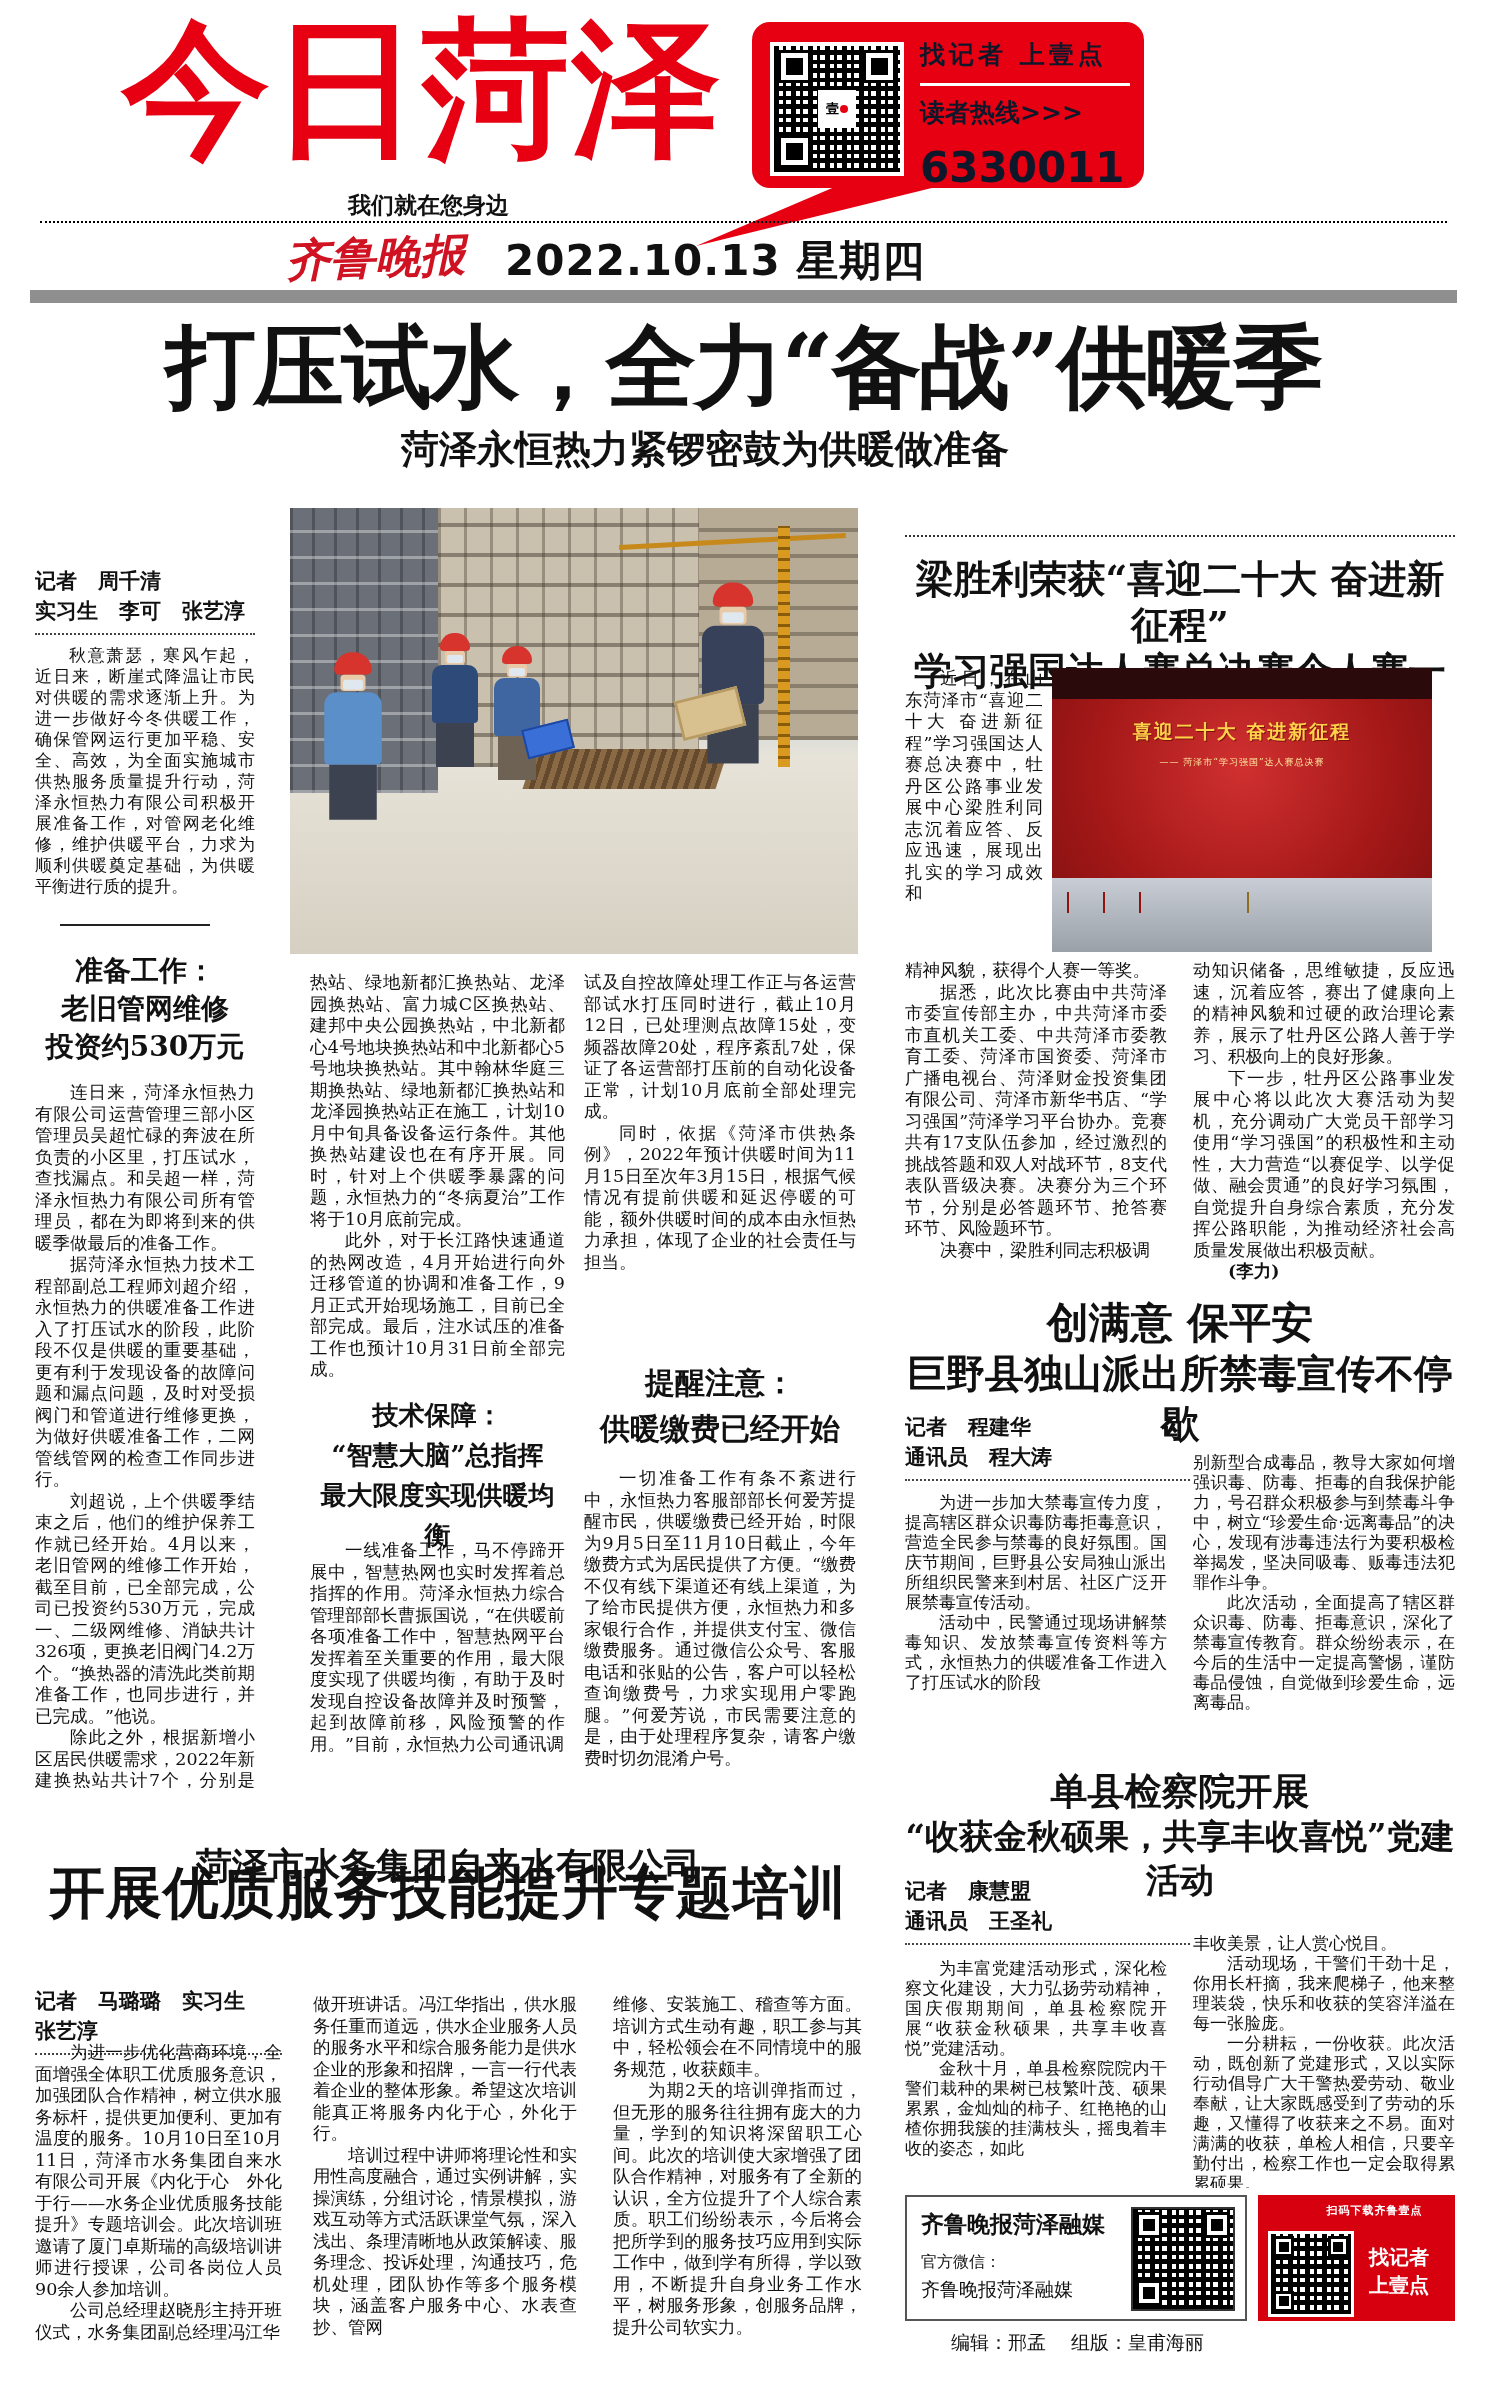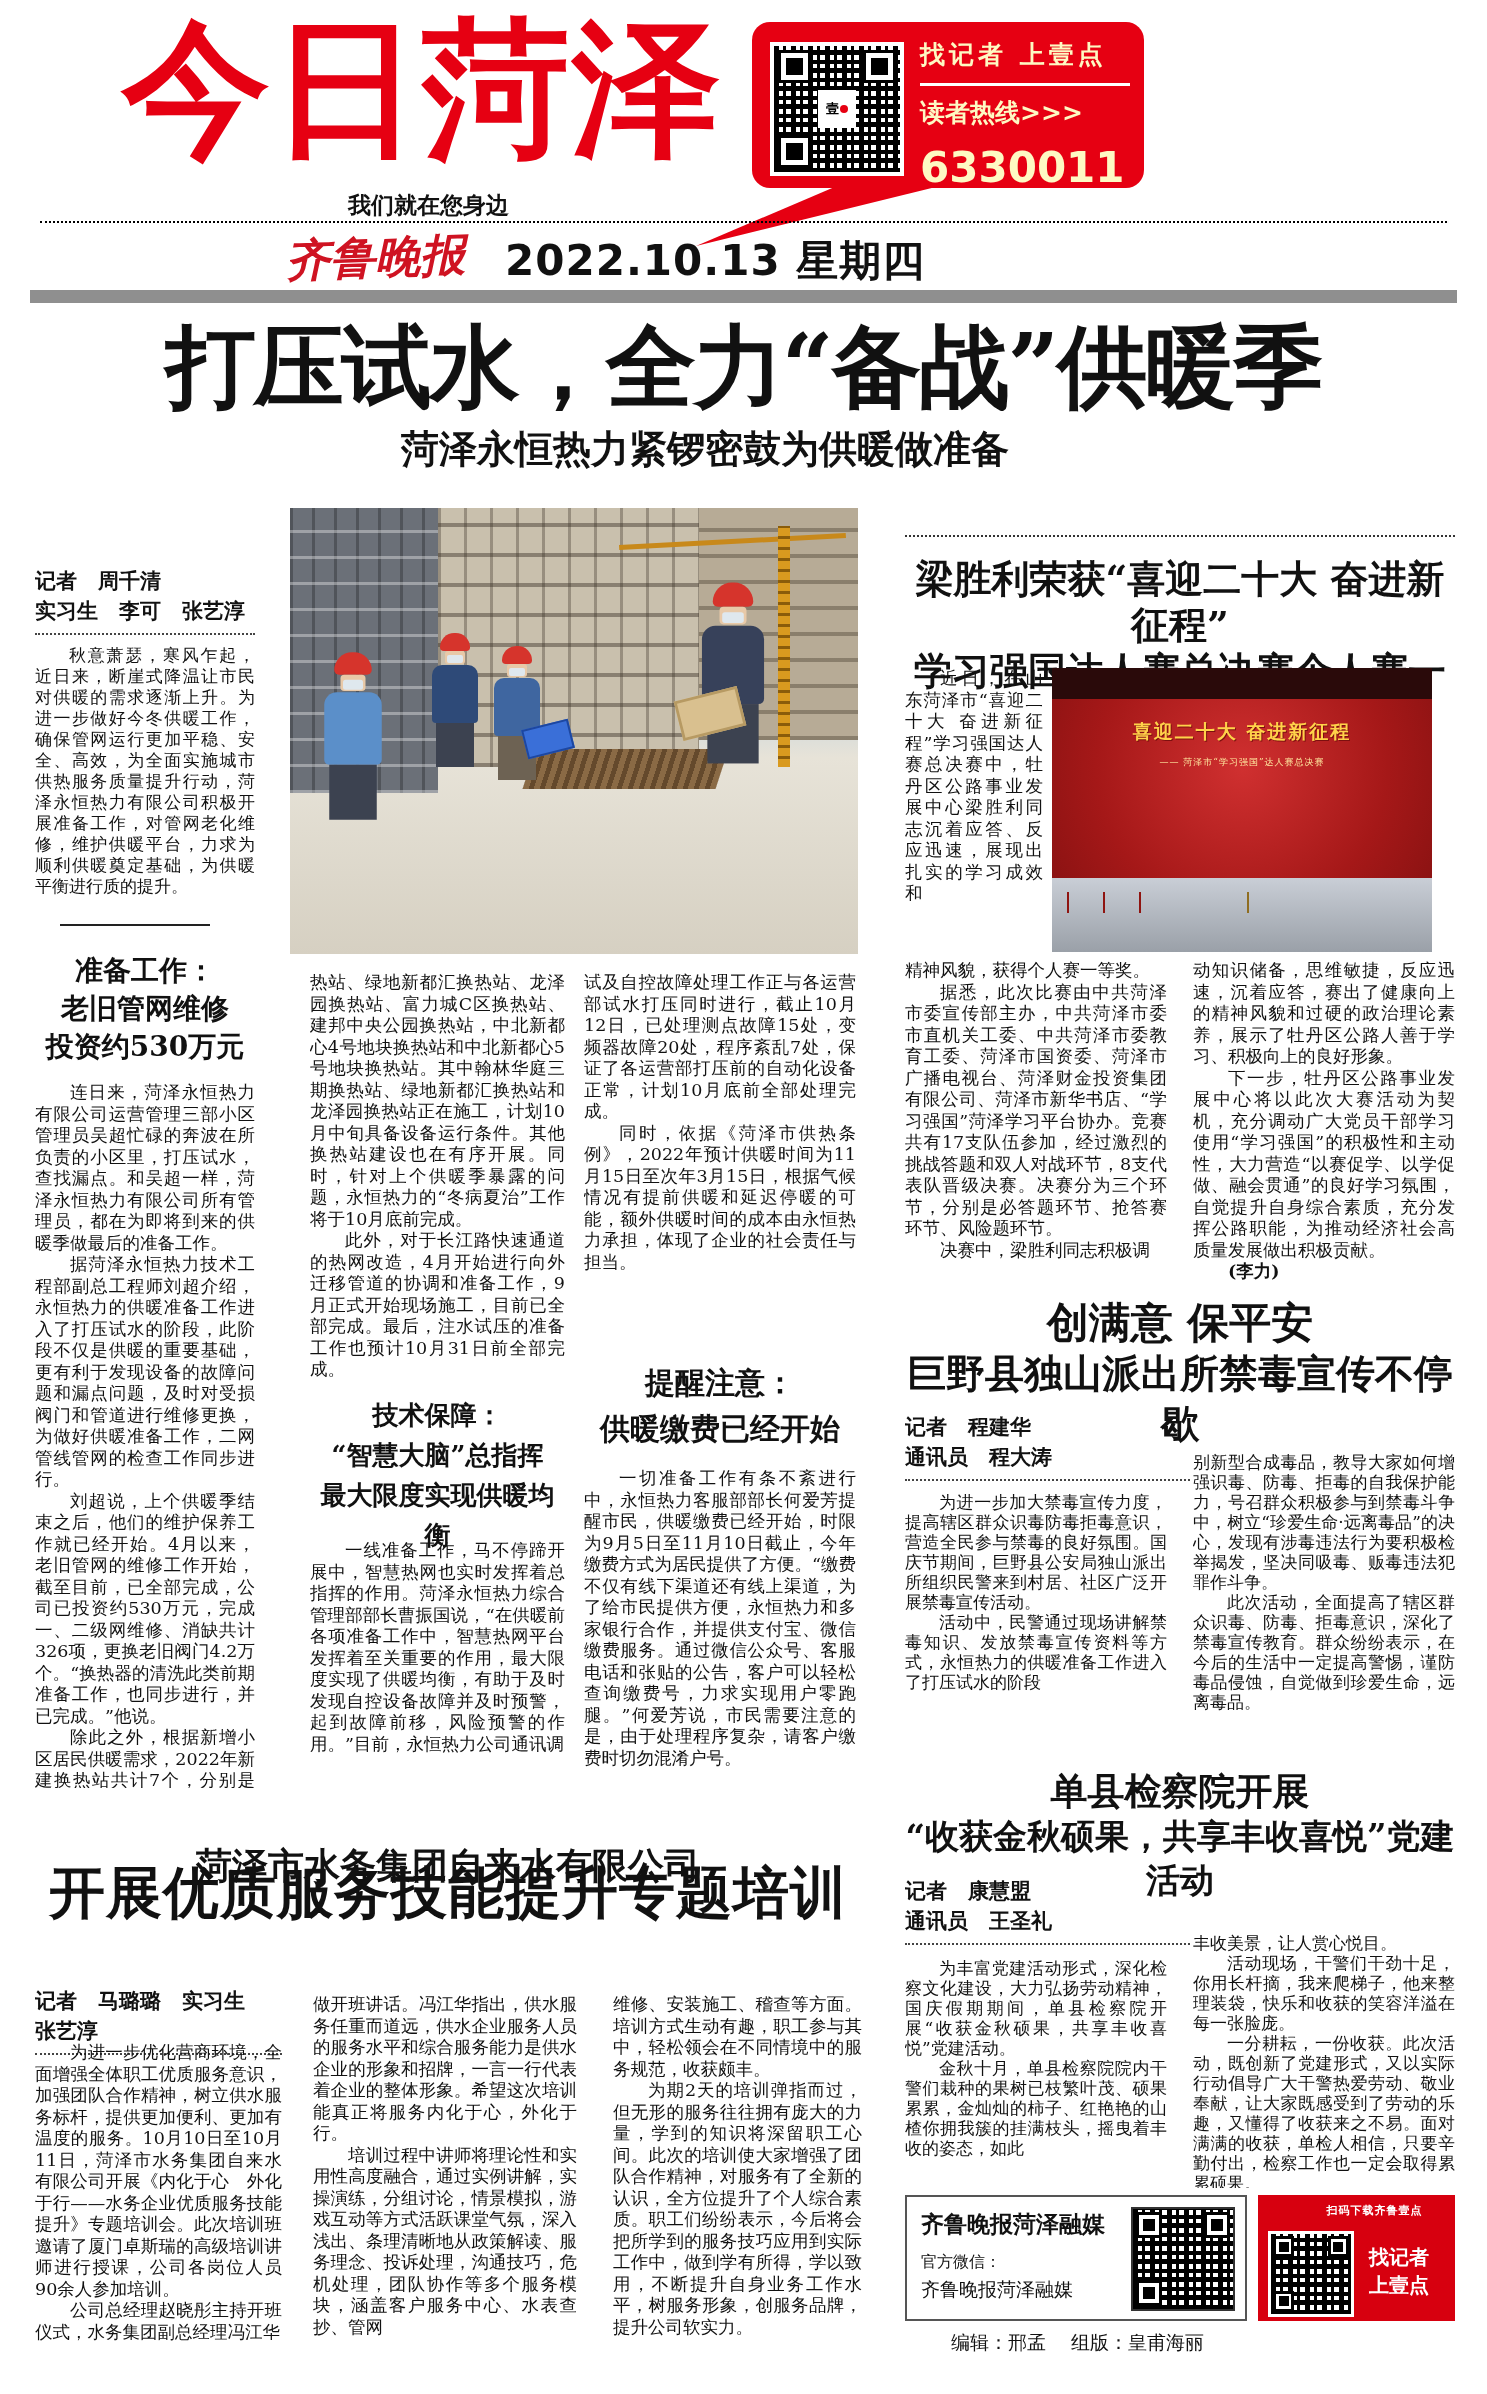--- a/index.html
+++ b/index.html
@@ -23,21 +23,21 @@
       repeating-linear-gradient(90deg,#000 0 5px,transparent 5px 9px,#000 9px 12px,transparent 12px 17px),
       repeating-linear-gradient(0deg,#000 0 4px,#fff 4px 9px,#000 9px 14px,#fff 14px 18px);
       background-color:#fff;}
   .fp{position:absolute;width:26%;height:26%;border:3px solid #000;background:#fff;box-sizing:border-box;}
   .fp::before{content:"";position:absolute;inset:18%;background:#000;}
   .fp.tl{top:3%;left:3%}.fp.tr{top:3%;right:3%}.fp.bl{bottom:3%;left:3%}
   #bubble .qr{position:absolute;left:18px;top:20px;width:126px;height:126px;border:4px solid #fff;}
   #bubble .qr-logo{position:absolute;inset:35%;background:#fff;display:flex;align-items:center;justify-content:center;
                    font-size:13px;font-weight:bold;color:#000;}
   #bubble .qr-logo i{width:8px;height:8px;background:#e60012;border-radius:50%;display:inline-block;margin-left:1px;}
-  #bubble-right{position:absolute;left:168px;top:16px;width:210px;color:#fef9c3;}
+  #bubble-right{position:absolute;left:168px;top:16px;width:210px;color:#0f172a;}
   #bubble-right .l1{font-size:25px;font-weight:bold;letter-spacing:4px;font-family:"DejaVu Sans",sans-serif;}
   #bubble-right .dv{border-top:3px solid #fff;margin:12px 0 10px 0;}
   #bubble-right .l2{font-size:25px;font-weight:bold;font-family:"DejaVu Sans",sans-serif;}
   #bubble-right .ph{font-size:42px;font-weight:bold;margin-top:14px;font-family:"DejaVu Sans",sans-serif;}
   #slogan{left:348px;top:190px;width:352px;display:flex;justify-content:space-between;
           font-size:23px;font-weight:bold;font-family:"DejaVu Sans",sans-serif;}
   #toprule{left:40px;top:221px;width:1407px;border-top:2px dotted #000;}
   #brandname{left:285px;top:228px;font-size:45px;font-style:italic;font-weight:bold;color:#cf1322;transform:rotate(-2deg);}
   #dateline{left:505px;top:233px;font-size:42px;font-weight:600;font-family:"DejaVu Sans",sans-serif;letter-spacing:1px;}
   #graybar{left:30px;top:290px;width:1427px;height:13px;background:#8f8f8f;}

